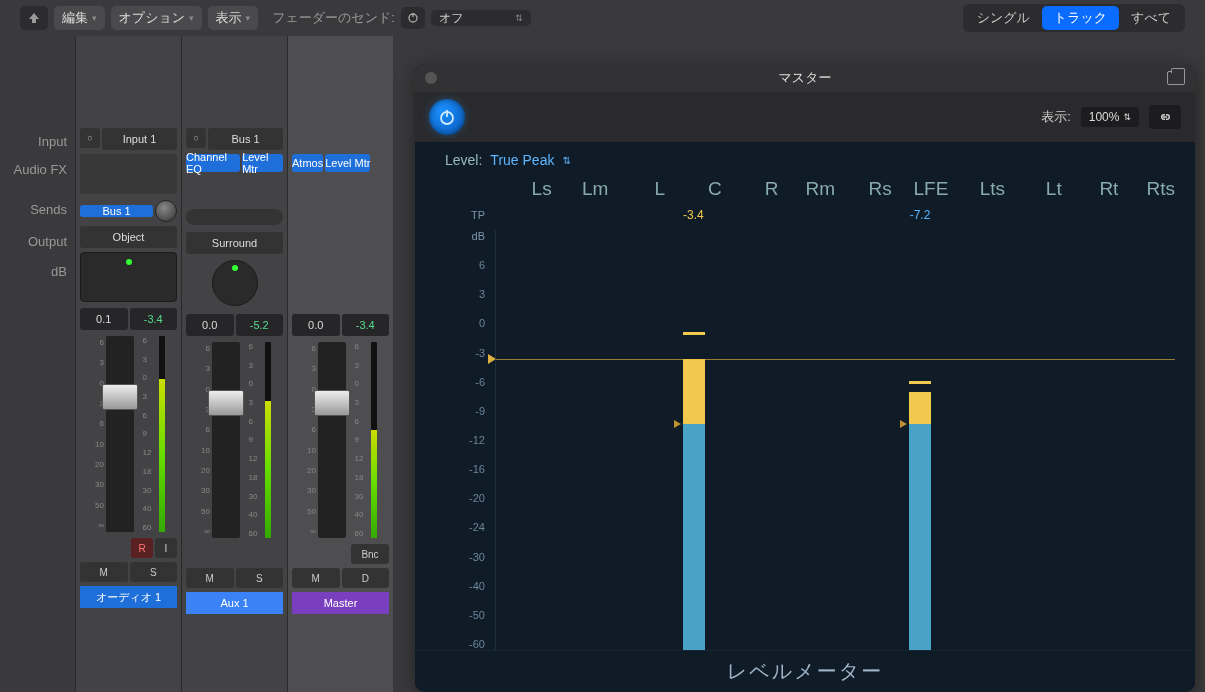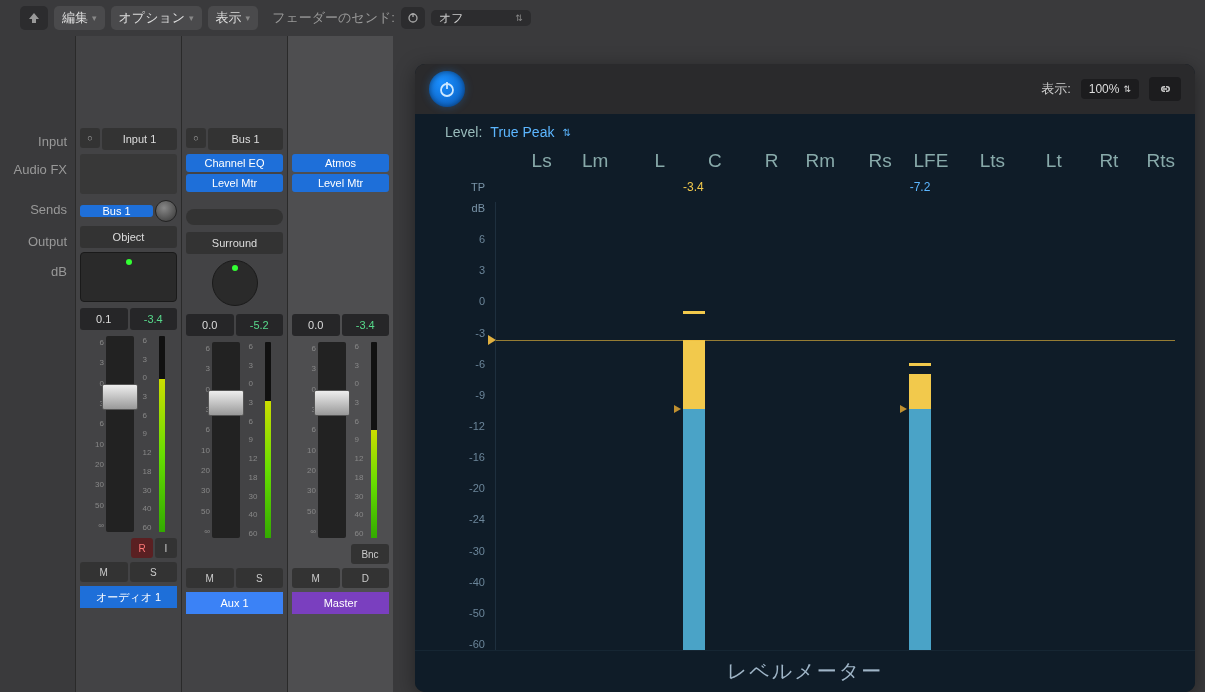--- a/index.html
+++ b/index.html
@@ -30,21 +30,21 @@
 .rowlabels .gap-pan { height:52px; line-height:52px; }
 .rowlabels .gap-db { margin-top:2px; }
 
 .strips { display:flex; }
 .strip { width:106px; border-left:1px solid #2a2a2a; padding:4px 4px 0; display:flex; flex-direction:column; background:#434345; }
 .strip.master-strip { background:#4e4e50; }
 .strip-slot { height:22px; margin-bottom:4px; display:flex; gap:2px; }
 .slot-circle { width:20px; height:20px; border-radius:3px; background:#333; display:flex; align-items:center; justify-content:center; font-size:9px; color:#aaa; }
 .slot-box { flex:1; background:#333; border-radius:3px; display:flex; align-items:center; justify-content:center; font-size:11px; color:#ddd; }
 .slot-box.blue { background:#1e6fd9; color:#fff; font-size:11px; }
-.insert-stack { display:flex; flex-direction:column; gap:2px; height:46px; margin-bottom:6px; }
+.insert-stack { display:flex; flex-direction:row; gap:2px; height:46px; margin-bottom:6px; }
 .insert-pill { height:18px; background:#1e6fd9; color:#fff; border-radius:3px; display:flex; align-items:center; justify-content:center; font-size:11px; }
 .insert-placeholder { height:40px; background:#383838; border-radius:3px; margin-bottom:6px; }
 .send-row { height:22px; display:flex; gap:2px; align-items:center; margin-bottom:4px; }
 .send-knob { width:22px; height:22px; border-radius:50%; background: radial-gradient(circle at 40% 35%, #888, #333); border:1px solid #222; position:relative; }
 .send-empty { flex:1; height:16px; background:#333; border-radius:8px; }
 .output-box { height:22px; background:#333; border-radius:3px; display:flex; align-items:center; justify-content:center; font-size:11px; color:#ddd; margin-bottom:4px; }
 .pan-surface { height:50px; background:#2a2a2a; border-radius:4px; margin-bottom:6px; position:relative; border:1px solid #1a1a1a; }
 .pan-dot { width:6px; height:6px; background:#3f3; border-radius:50%; position:absolute; top:6px; left:50%; transform:translateX(-50%); }
 .pan-round { border-radius:50%; width:46px; height:46px; margin:2px auto; background:#2a2a2a; }
 .db-row { height:22px; display:flex; gap:2px; margin-bottom:4px; }
@@ -141,20 +141,25 @@
     <svg width="12" height="12" viewBox="0 0 12 12">
         <circle cx="6" cy="6" r="4" fill="none" stroke="#aaa" stroke-width="1.3"></circle>
         <line x1="6" y1="1" x2="6" y2="5" stroke="#aaa" stroke-width="1.3"></line>
       </svg>
   </div>
   <div class="select">
     <span>オフ</span>
     <span style="font-size:9px;color:#888;">⇅</span>
   </div>
   <div class="spacer"></div>
+  <div class="seg">
+    <div class="segbtn">シングル</div>
+    <div class="segbtn active">トラック</div>
+    <div class="segbtn">すべて</div>
+  </div>
 </div>
 
 <div class="main">
 
   <div class="mixer">
     <div class="rowlabels">
       <div>Input</div>
       <div class="gap-fx">Audio FX</div>
       <div>Sends</div>
       <div class="gap-output">Output</div>
@@ -347,20 +352,25 @@
           <div class="btn-row">
             <div class="b">M</div>
             <div class="b">D</div>
           </div>
           <div class="strip-footer footer-purple">Master</div>
         </div>
       </div>
   </div>
 
   <div class="plugin">
+    <div class="plugin-titlebar">
+      <div class="traffic"></div>
+      <span class="title-text">マスター</span>
+      <div class="expand-icon"></div>
+    </div>
     <div class="plugin-toolbar">
       <div class="big-power">
         <svg width="18" height="18" viewBox="0 0 18 18">
             <circle cx="9" cy="10" r="6" fill="none" stroke="#cde8ff" stroke-width="1.8"></circle>
             <line x1="9" y1="2" x2="9" y2="9" stroke="#cde8ff" stroke-width="1.8"></line>
           </svg>
       </div>
       <div class="spacer"></div>
       <span class="tlabel">表示:</span>
       <div class="zoom-sel">

